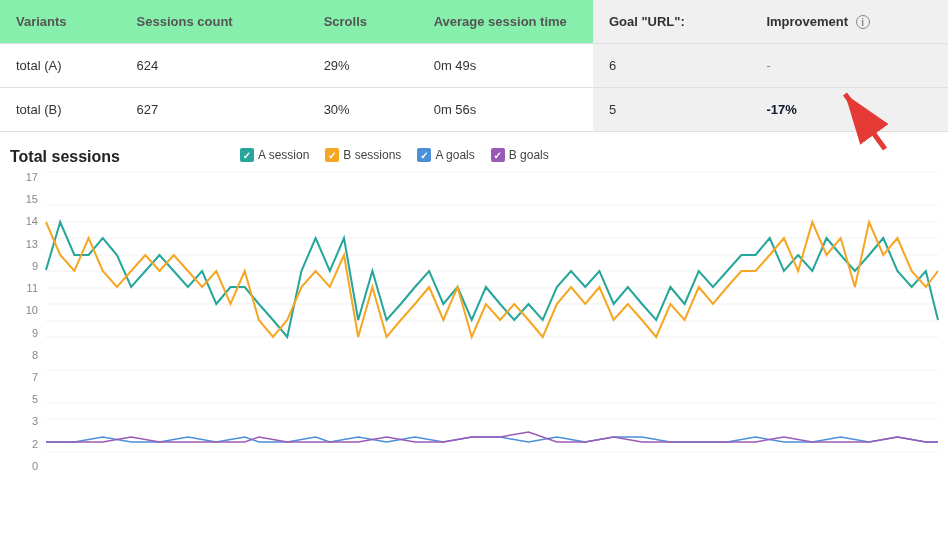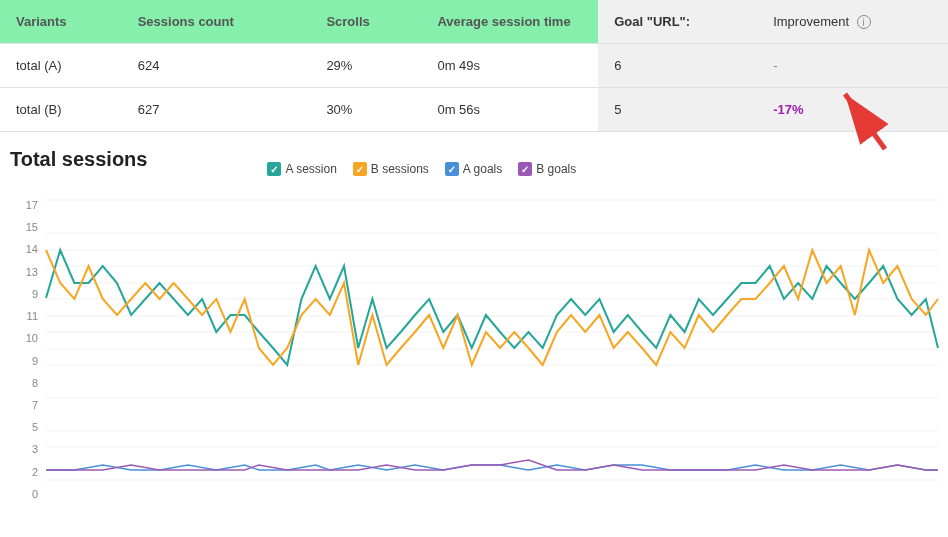--- a/index.html
+++ b/index.html
@@ -33,41 +33,41 @@
     .table-section thead th:nth-child(6),
     .table-section tbody td:nth-child(5),
     .table-section tbody td:nth-child(6) {
       background: #f0f0f0;
     }
     .table-section thead th:nth-child(5) {
       font-weight: 700;
       color: #333;
     }
     .table-section thead th:nth-child(6) {
-      font-weight: 400;
+      font-weight: 700;
       color: #333;
     }
     .improvement-negative {
-      color: #a21caf;
+      color: #0f172a;
       font-weight: bold;
     }
     .dash {
       color: #888;
     }
 
     
     .chart-section {
       padding: 16px 10px 10px 10px;
       position: relative;
     }
     .chart-title {
-      font-size: 20px;
+      font-size: 16px;
       font-weight: 700;
       color: #222;
-      margin-bottom: 23px;
+      margin-bottom: 0;
     }
     .legend {
       display: inline-flex;
       align-items: center;
       gap: 16px;
       margin-left: 120px;
       margin-bottom: 4px;
     }
     .legend-item {
       display: flex;

